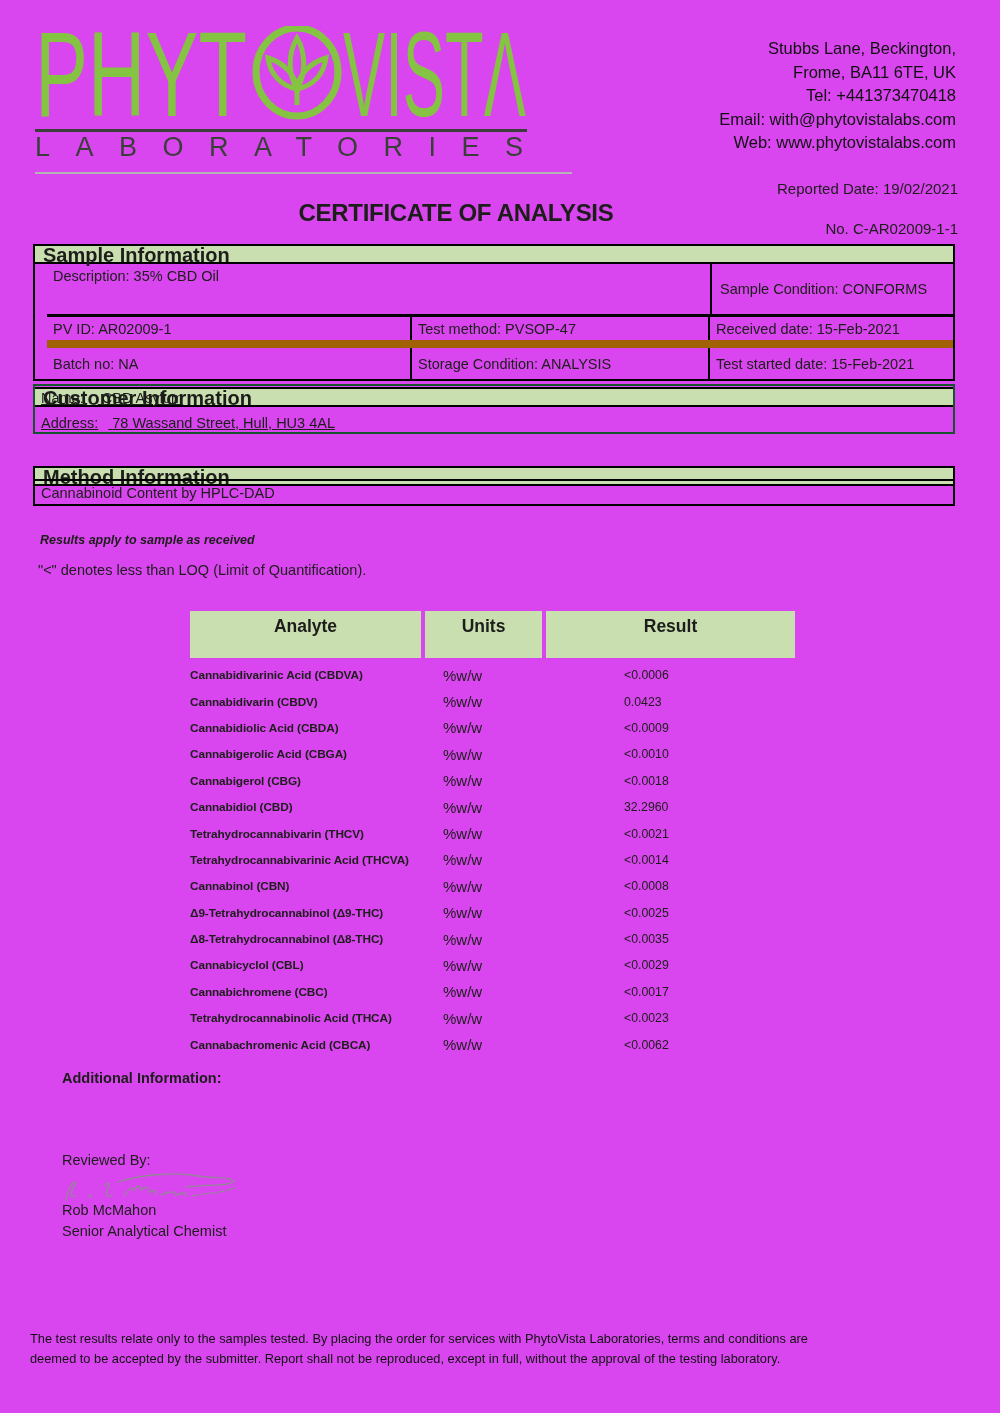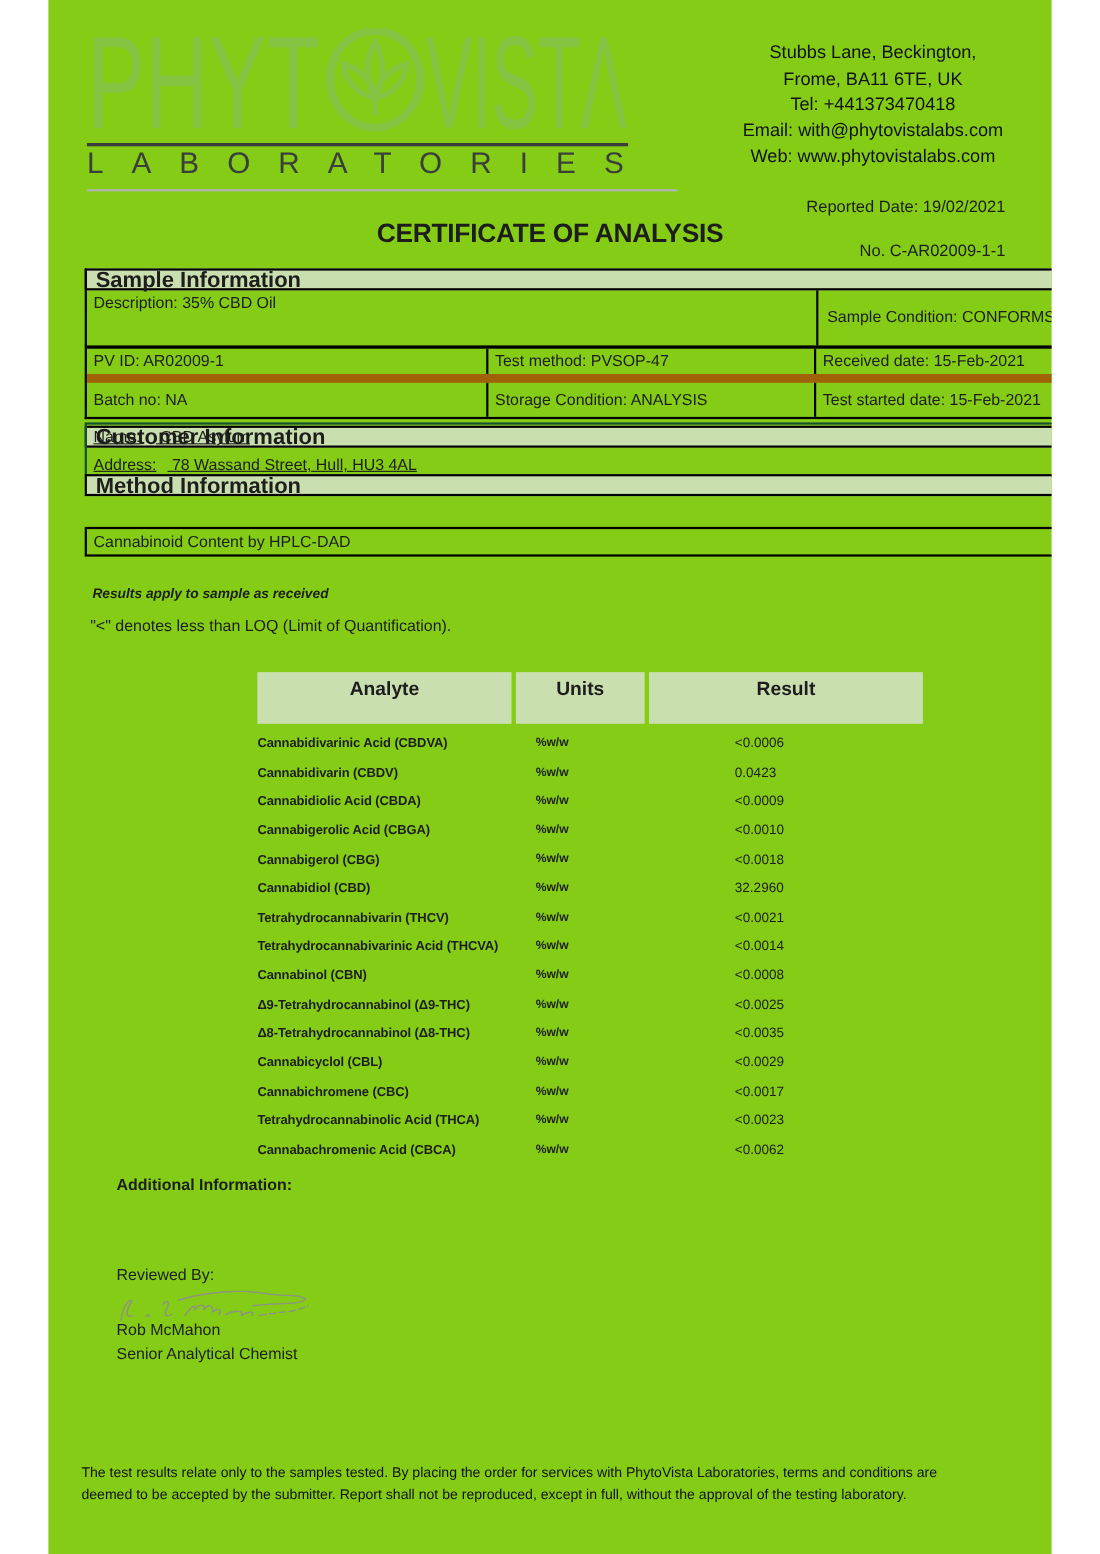--- a/index.html
+++ b/index.html
@@ -1,95 +1,95 @@
 <!DOCTYPE html>
 <html style="--band-green: #cadfb0;"><head>
 <meta charset="utf-8">
 <style>
   * { box-sizing: border-box; margin: 0; padding: 0; }
   body { background: #ffffff; }
   .page {
     position: relative;
-    width: 912px;
+    width: 1000px;
     height: 1413px;
     margin: 0 auto;
-    background: #84cc16;
+    background: #d946ef;
     font-family: "Liberation Sans", sans-serif;
     color: #1d1d1b;
     overflow: hidden;
     padding-left: 32px;
   }
 
   
   .logo-block { position: absolute; left: 35px; top: 26px; width: 492px; }
   .logo-divider { width: 492px; height: 0; border-top: 3px solid #3a3f3a; margin-top: 1px; }
   .logo-sub-divider { position: absolute; left: 0px; top: 146px; width: 537px; height: 0; border-top: 2px solid #b4b4b4; }
 
   
   .contact-block {
     position: absolute; right: 44px; top: 37px;
-    text-align: center; font-size: 16.5px; line-height: 23.5px; color: #111;
+    text-align: right; font-size: 16.5px; line-height: 23.5px; color: #111;
   }
 
   
   .reported-date { position: absolute; right: 42px; top: 180px; font-size: 15px; }
   .report-number { position: absolute; right: 42px; top: 205px; font-size: 15px; margin-top: 15px; }
   .coa-title {
     position: absolute; left: 0; top: 199px; width: 912px;
     text-align: center; font-size: 24px; font-weight: bold; letter-spacing: -0.3px;
   }
 
   
   .band {
     background: var(--band-green, #cadfb0);
     border: 2px solid #000;
     font-weight: bold; font-size: 20px;
     padding: 0 0 2px 8px;
     height: 20px; line-height: 18px;
   }
   .si-table { position: absolute; left: 33px; top: 244px; width: 922px; border: 2px solid #000; border-top: none; }
   .si-band { position: absolute; left: 33px; top: 244px; width: 922px; }
-  .si-body { margin-top: 20px; font-size: 14.5px; }
+  .si-body { margin-top: 20px; font-size: 14.5px; margin-left: 12px; }
   .si-row1 { display: grid; grid-template-columns: 665px 1fr; height: 53px; border-bottom: 3px solid #000; }
   .si-desc { border-right: 2px solid #000; padding: 4px 6px; }
   .si-cond { display: flex; align-items: center; padding-left: 8px; }
   .si-row { display: grid; grid-template-columns: 365px 298px 1fr; height: 31px; }
   .si-row.mid { border-bottom: 8px solid #a16207; }
   .si-cell { display: flex; align-items: center; padding-left: 6px; border-right: 2px solid #000; }
   .si-cell:last-child { border-right: none; }
 
   .ci-band { position: absolute; left: 33px; top: 387px; width: 922px; }
   .ci-box {
     position: absolute; left: 33px; top: 384px; width: 922px; height: 50px;
     border: 2px solid #14532d; font-size: 14.5px; padding: 4px 6px 0 6px; text-decoration: underline;
   }
   .ci-line { margin-bottom: 9px; }
   .label-gap { display: inline-block; min-width: 14px; }
 
-  .mi-band { position: absolute; left: 33px; top: 431px; width: 922px; }
+  .mi-band { position: absolute; left: 33px; top: 466px; width: 922px; }
   .mi-box {
     position: absolute; left: 33px; top: 479px; width: 922px; height: 27px;
     border: 2px solid #000; font-size: 14.5px; display: flex; align-items: center; padding-left: 6px;
   }
 
   
   .note-italic { position: absolute; left: 40px; top: 533px; font-size: 12.5px; font-weight: bold; font-style: italic; }
   .note-loq { position: absolute; left: 38px; top: 562px; font-size: 14.5px; }
 
   
   .results-table { position: absolute; left: 190px; top: 611px; width: 605px; }
   .rt-head { display: grid; grid-template-columns: 231px 117px 249px; column-gap: 4px; height: 47px; }
   .rt-head-cell {
     background: var(--band-green, #cadfb0);
     font-weight: bold; font-size: 17.5px; text-align: center; padding-top: 5px;
   }
   .rt-rows { margin-top: 4px; }
   .rt-row { display: grid; grid-template-columns: 253px 181px 171px; height: 26.4px; align-items: center; }
   .rt-analyte { font-weight: bold; font-size: 11.8px; letter-spacing: -0.1px; }
-  .rt-units { font-weight: bold; font-size: 11px; }
+  .rt-units { font-weight: normal; font-size: 15px; }
   .rt-result { font-size: 12.3px; }
 
   
   .additional-info { position: absolute; left: 62px; top: 1070px; font-size: 14.5px; font-weight: bold; }
   .reviewed-by { position: absolute; left: 62px; top: 1152px; font-size: 14.5px; }
   .signature { position: absolute; left: 58px; top: 1170px; }
   .reviewer-name { position: absolute; left: 62px; top: 1202px; font-size: 14.5px; }
   .reviewer-title { position: absolute; left: 62px; top: 1223px; font-size: 14.5px; }
 
   .footer {

